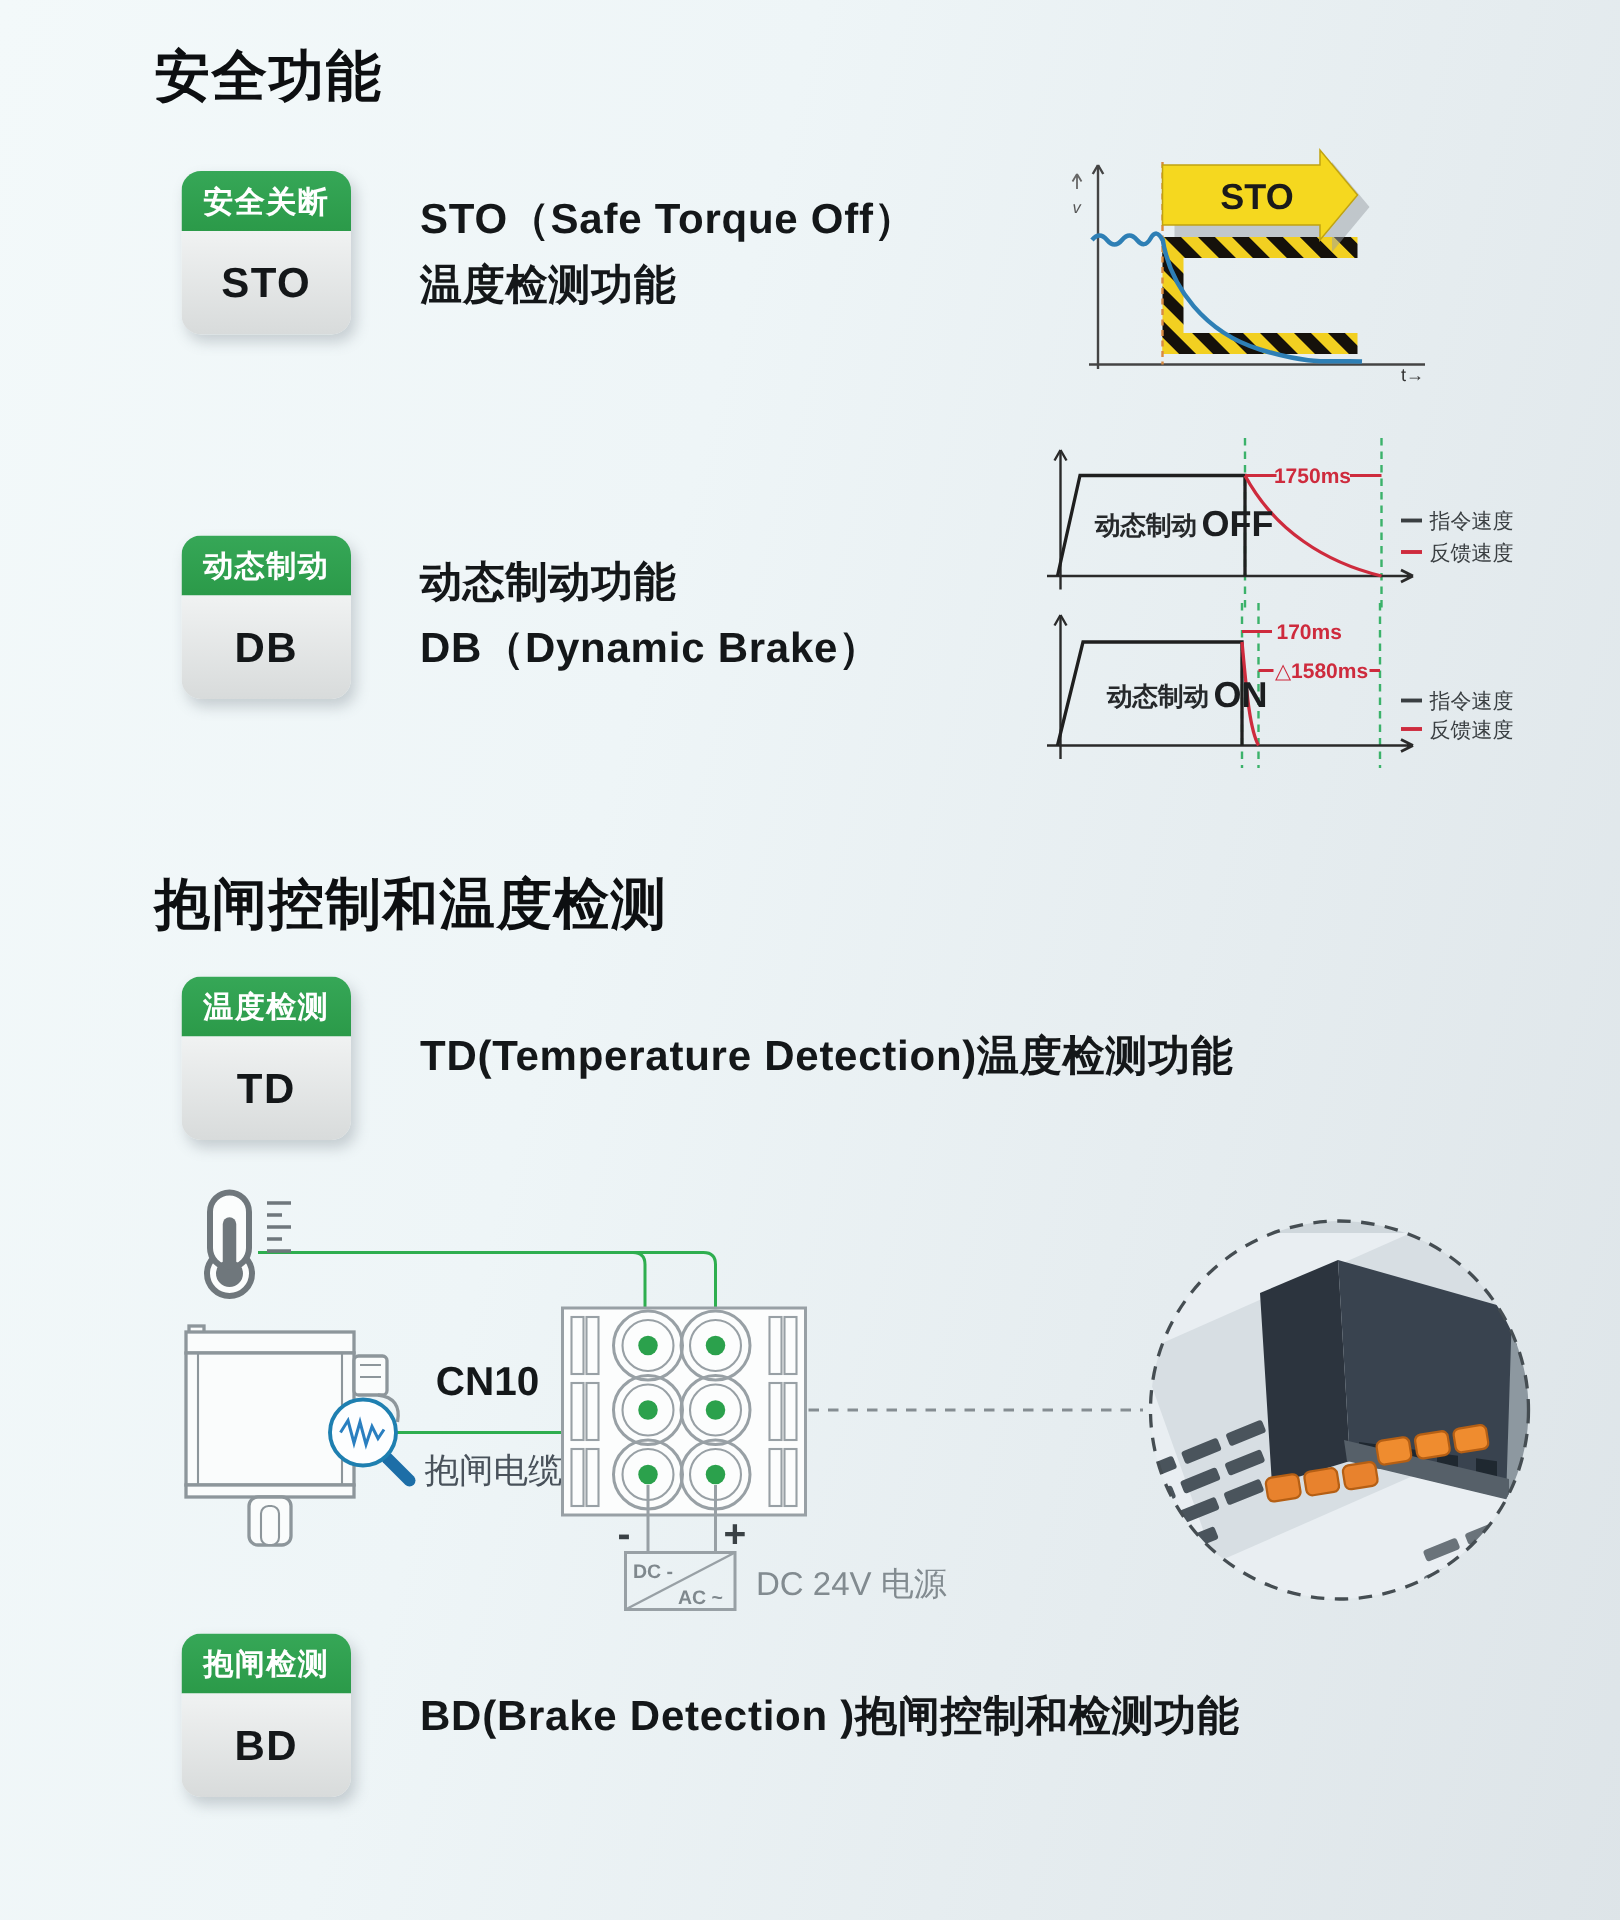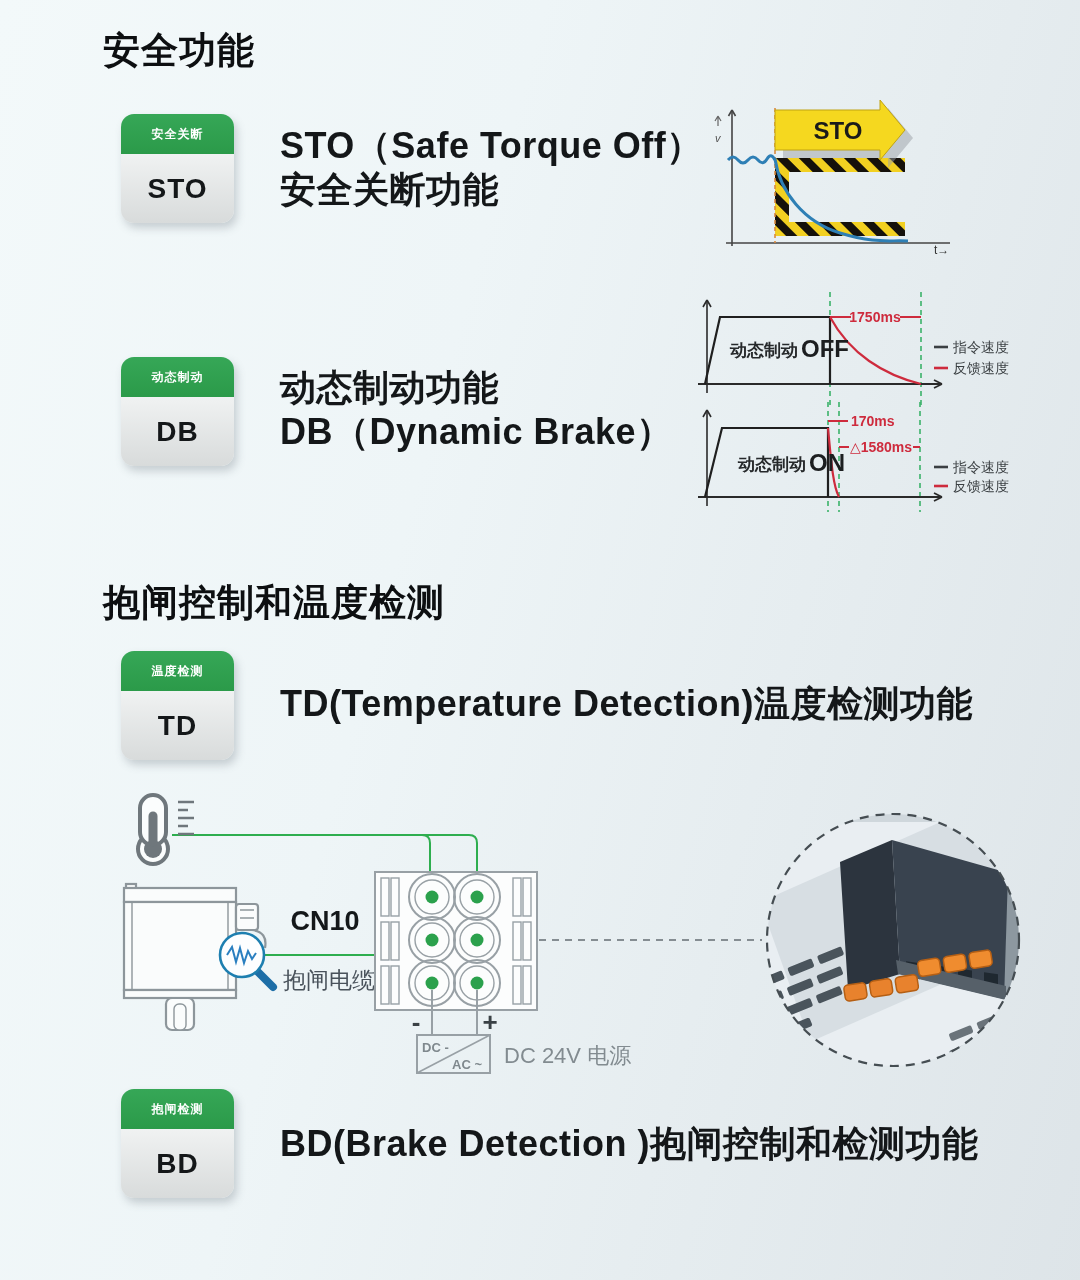--- a/index.html
+++ b/index.html
@@ -4,40 +4,40 @@
 <style>
   html,body{margin:0;padding:0;}
   body{font-family:"Liberation Sans","DejaVu Sans",sans-serif;}
   .page{position:relative;width:1080px;height:1280px;overflow:hidden;
         background:linear-gradient(105deg,#f3f9fa 0%,#eef5f7 38%,#dde4e8 100%);padding-left:12px;}
   .sec-title{position:absolute;left:103px;font-size:37px;font-weight:800;color:#0d0f11;letter-spacing:1px;}
   
   .card{position:absolute;left:121px;width:113px;height:109px;border-radius:13px;overflow:hidden;
         box-shadow:3px 5px 9px rgba(90,100,112,.28);display:flex;flex-direction:column;}
   .card .tag{height:40px;background:linear-gradient(#36a757,#2b9a49);color:#fff;
-        font-size:12px;font-weight:700;display:flex;align-items:center;justify-content:center;letter-spacing:1px;}
+        font-size:20px;font-weight:700;display:flex;align-items:center;justify-content:center;letter-spacing:1px;}
   .card .code{flex:1;background:linear-gradient(#f0f2f2,#d8dbdb);color:#141719;
         font-size:28px;font-weight:800;display:flex;align-items:center;justify-content:center;letter-spacing:1px;}
-  .desc{position:absolute;left:280px;color:#141719;font-size:36px;font-weight:800;line-height:44px;letter-spacing:.5px;}
+  .desc{position:absolute;left:280px;color:#141719;font-size:28px;font-weight:800;line-height:44px;letter-spacing:.5px;}
   svg text{font-family:"Liberation Sans","DejaVu Sans",sans-serif;}
 </style>
 </head>
 <body>
 
 <div class="page">
 
   <div class="sec-title" style="top:26px;">安全功能</div>
 
   <div class="card" style="top:114px;">
     <div class="tag">安全关断</div>
     <div class="code">STO</div>
   </div>
   <div class="desc" style="top:124px;">
     <div>STO（Safe Torque Off）</div>
-    <div>安全关断功能</div>
+    <div>温度检测功能</div>
   </div>
 
   <svg style="position:absolute;left:712px;top:94px;" width="252" height="168" viewBox="0 0 252 168">
     <defs>
       <pattern id="hz" width="16" height="16" patternUnits="userSpaceOnUse" patternTransform="rotate(-45)">
         <rect width="16" height="16" fill="#f2d021"></rect>
         <rect width="8" height="16" fill="#15110b"></rect>
       </pattern>
     </defs>
 

